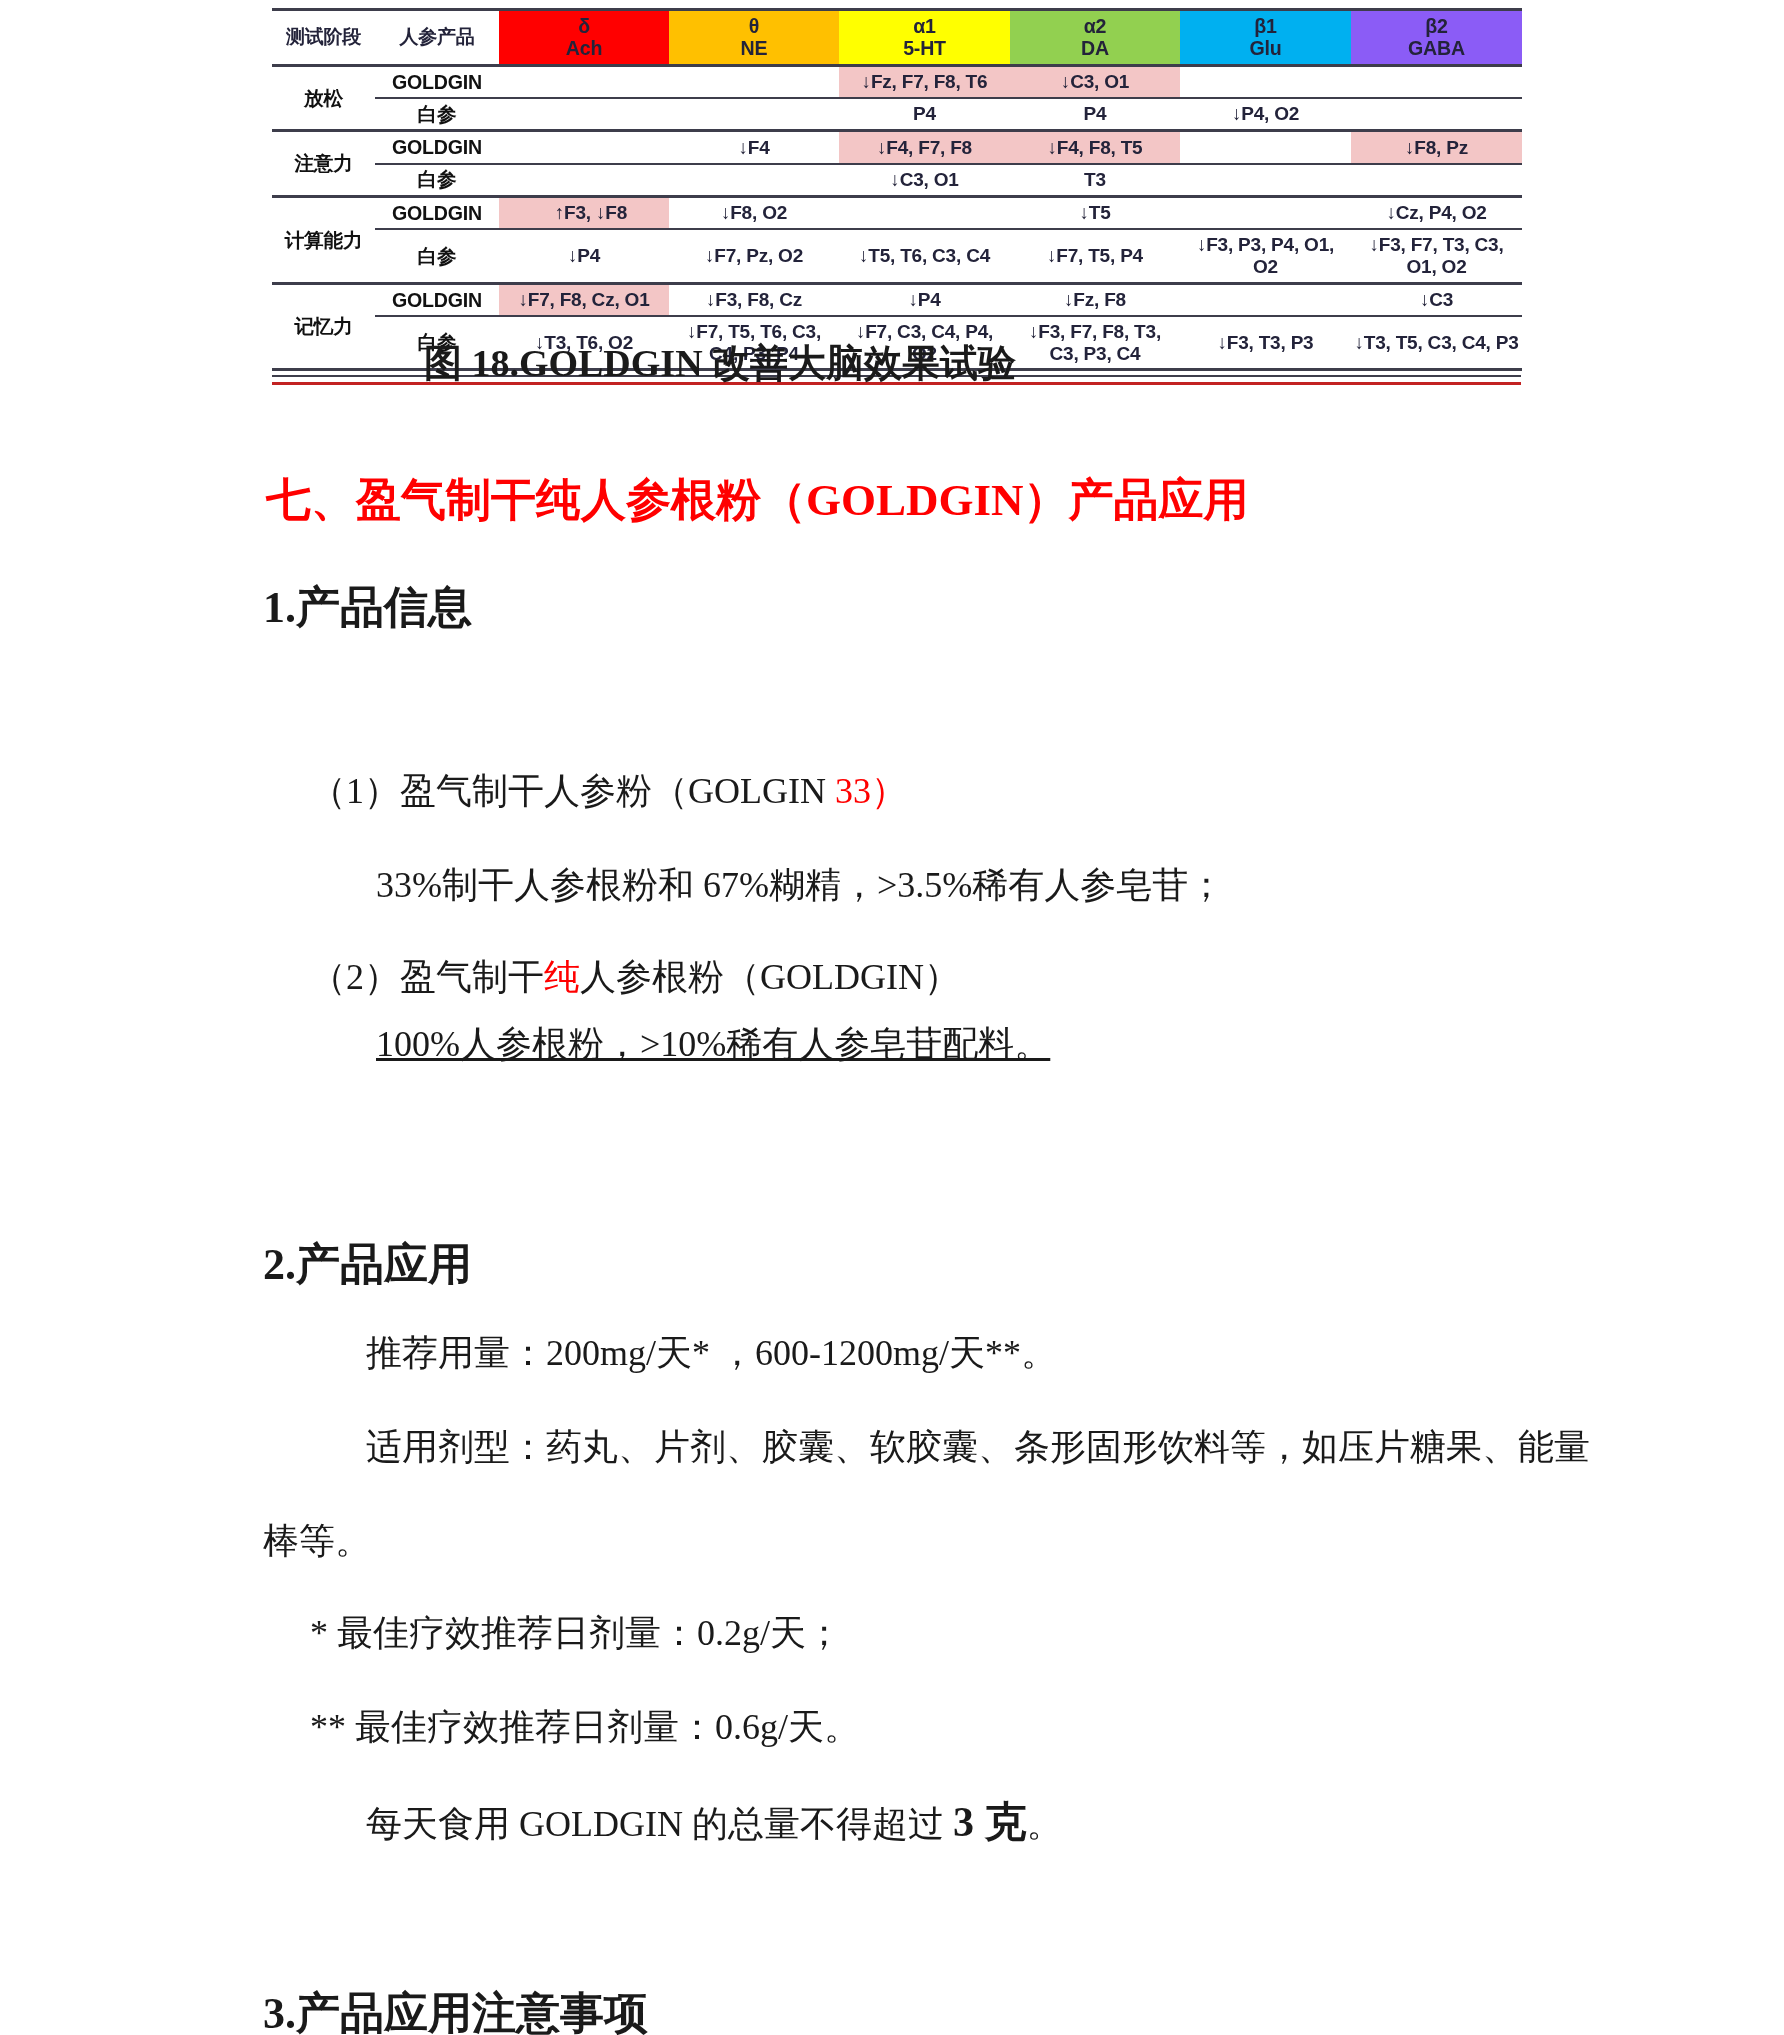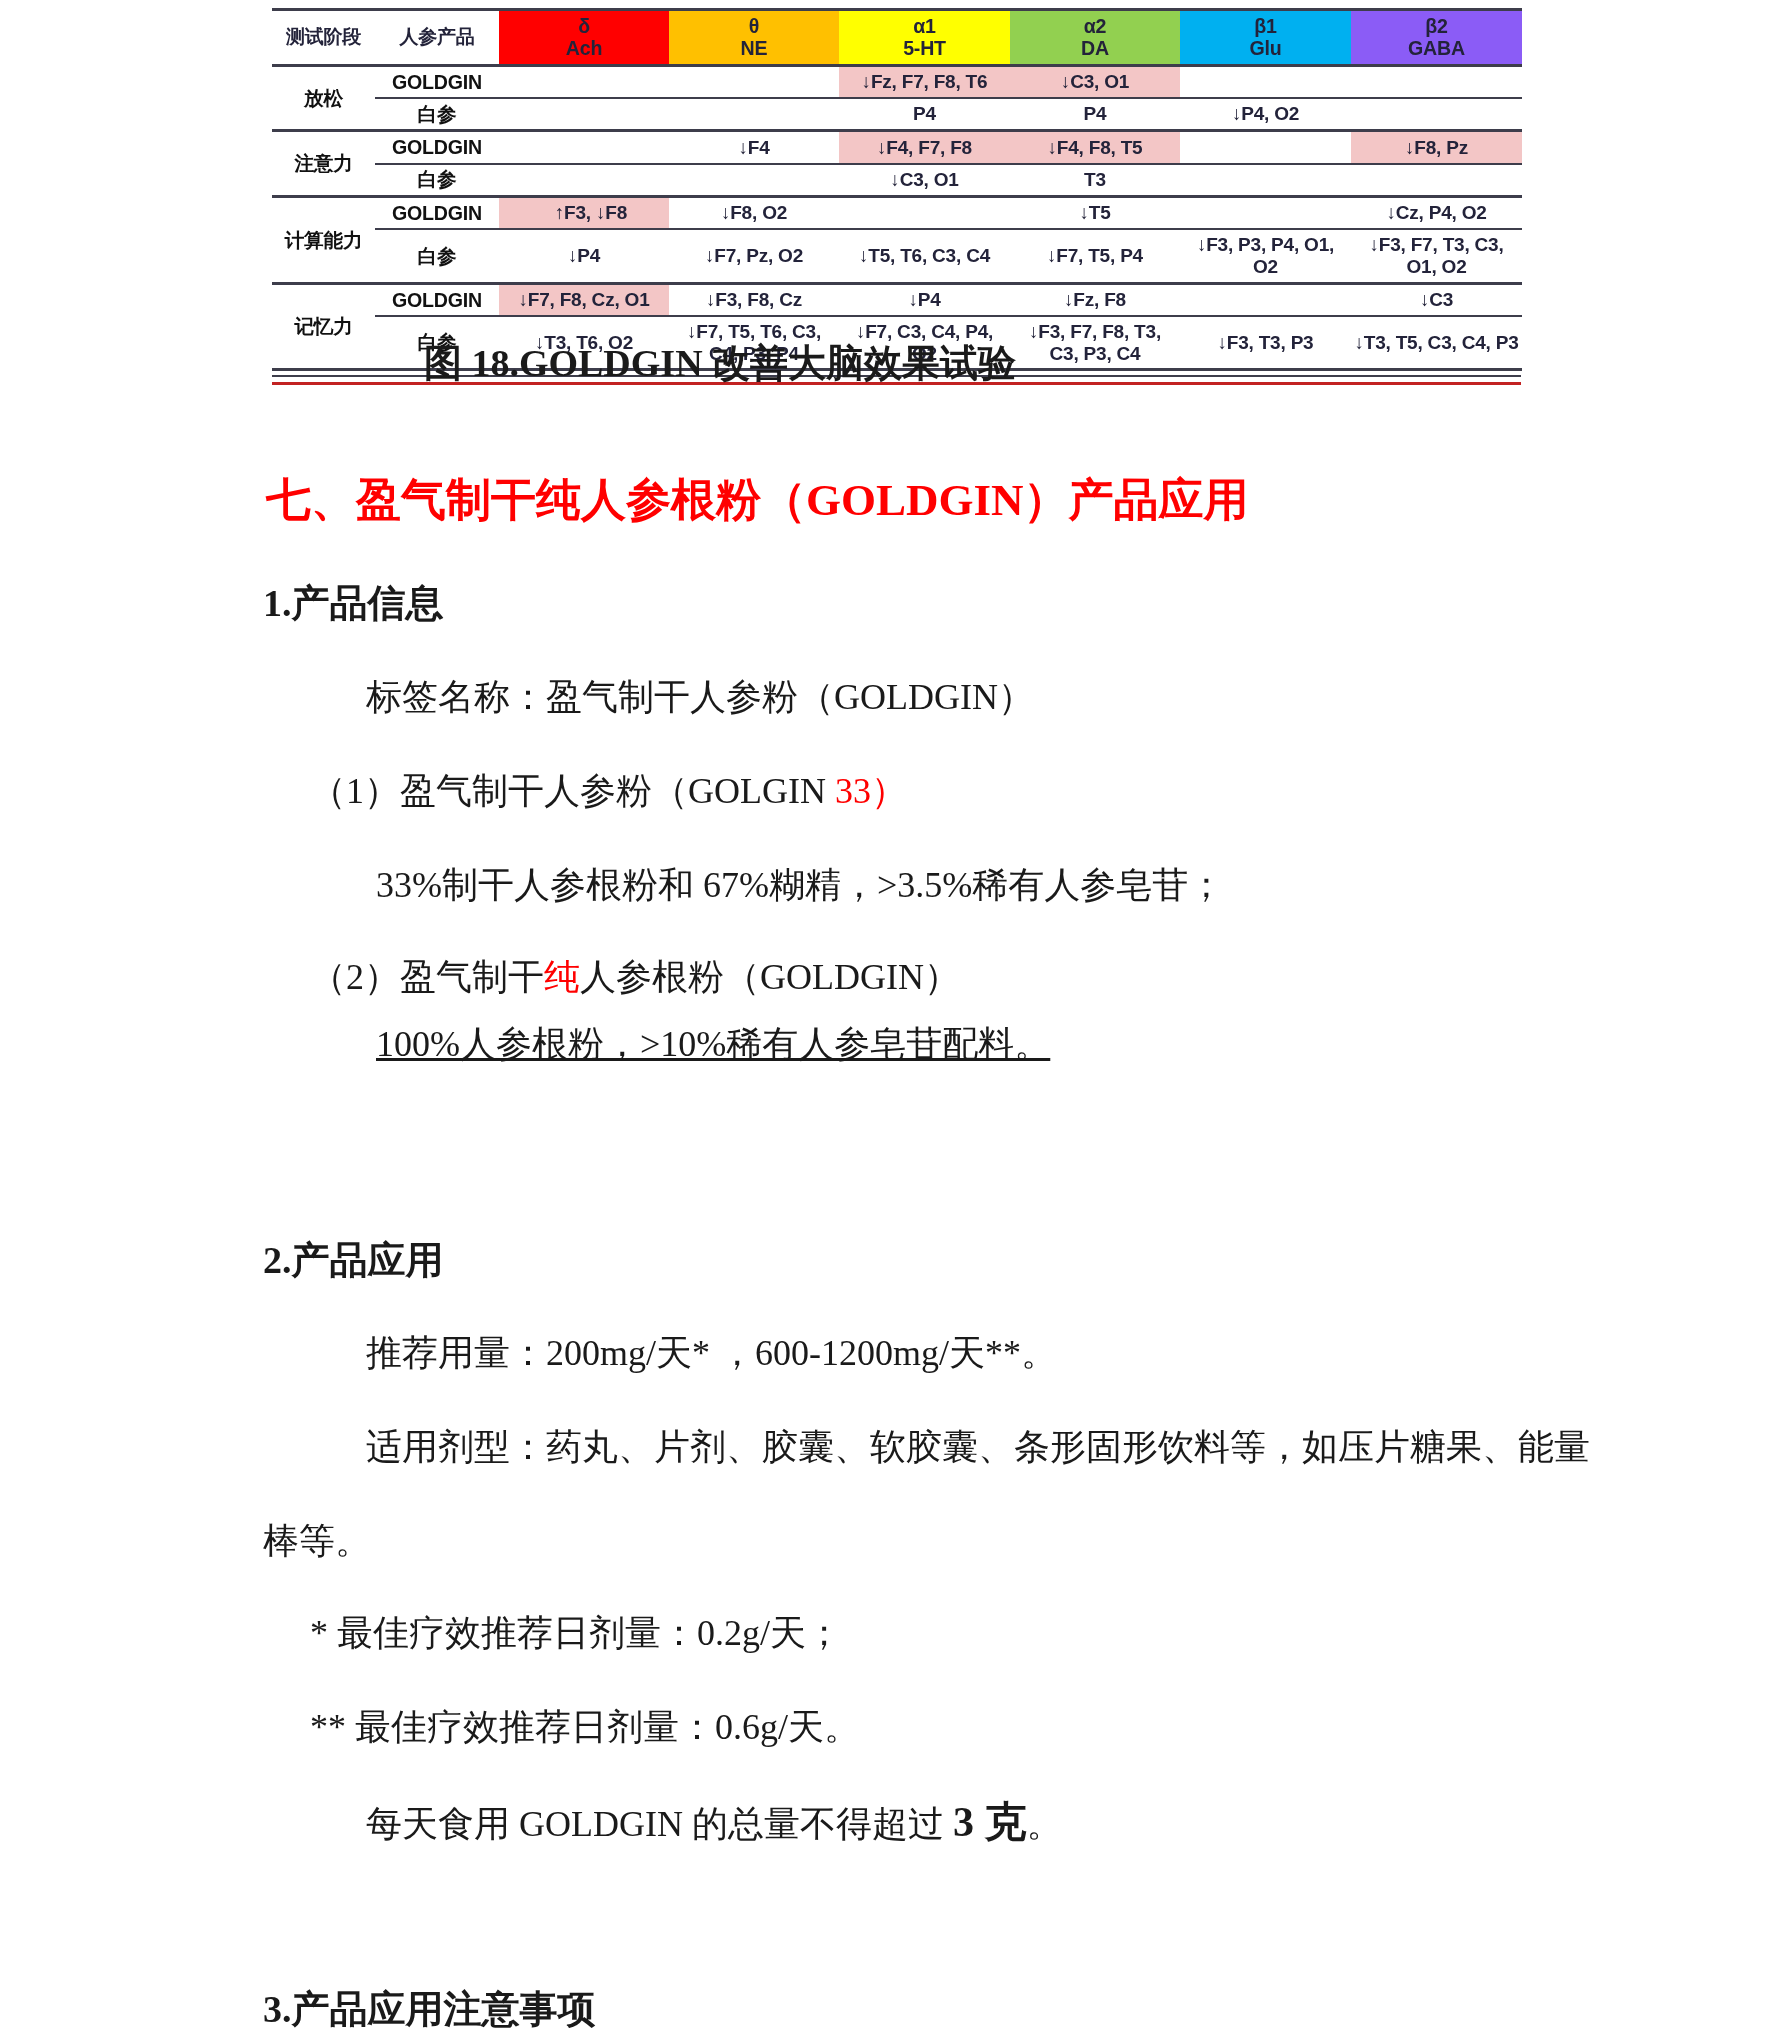--- a/index.html
+++ b/index.html
@@ -39,21 +39,21 @@
   table.ptable td.stage, table.ptable td.product{font-size:19.6px;color:#111;}
   .dark-rule{margin-top:3.1px;height:0;border-top:2.3px solid var(--rule);}
   .red-rule{margin-top:5.5px;height:0;border-top:3.9px solid var(--rule-red);}
   
   .line{position:absolute;white-space:nowrap;font-size:36px;}
   .caption{
     left:0;width:1440px;text-align:center;
     font-weight:bold;font-size:38px;
   }
   .heading{font-weight:bold;font-size:45px;color:var(--red);}
-  .sec-title{font-weight:bold;font-size:38px;}
+  .sec-title{font-weight:bold;font-size:44px;}
   .red-part{color:var(--red);}
   .strong-big{font-weight:bold;font-size:42px;}
 </style>
 </head>
 <body>
 
 <div class="page">
 
   <div class="table-wrap">
     <table class="ptable">
@@ -179,21 +179,20 @@
     <div class="dark-rule"></div>
     <div class="red-rule"></div>
   </div>
 
   <div class="line caption" style="top:338px;">图 18.GOLDGIN 改善大脑效果试验</div>
 
   <div class="line heading" style="left:266px;top:470px;">七、盈气制干纯人参根粉（GOLDGIN）产品应用</div>
 
   <div class="line sec-title" style="left:263px;top:578px;">1.产品信息</div>
 
-  <div class="line" style="left:366px;top:673px;">标签名称：盈气制干人参粉（GOLDGIN）</div>
 
   <div class="line" style="left:310px;top:767px;">
     <span>（1）盈气制干人参粉（GOLGIN </span><span class="red-part">33）</span><span></span>
   </div>
 
   <div class="line" style="left:376px;top:861px;">33%制干人参根粉和 67%糊精，&gt;3.5%稀有人参皂苷；</div>
 
   <div class="line" style="left:310px;top:953px;">
     <span>（2）盈气制干</span><span class="red-part">纯</span><span>人参根粉（GOLDGIN）</span>
   </div>

